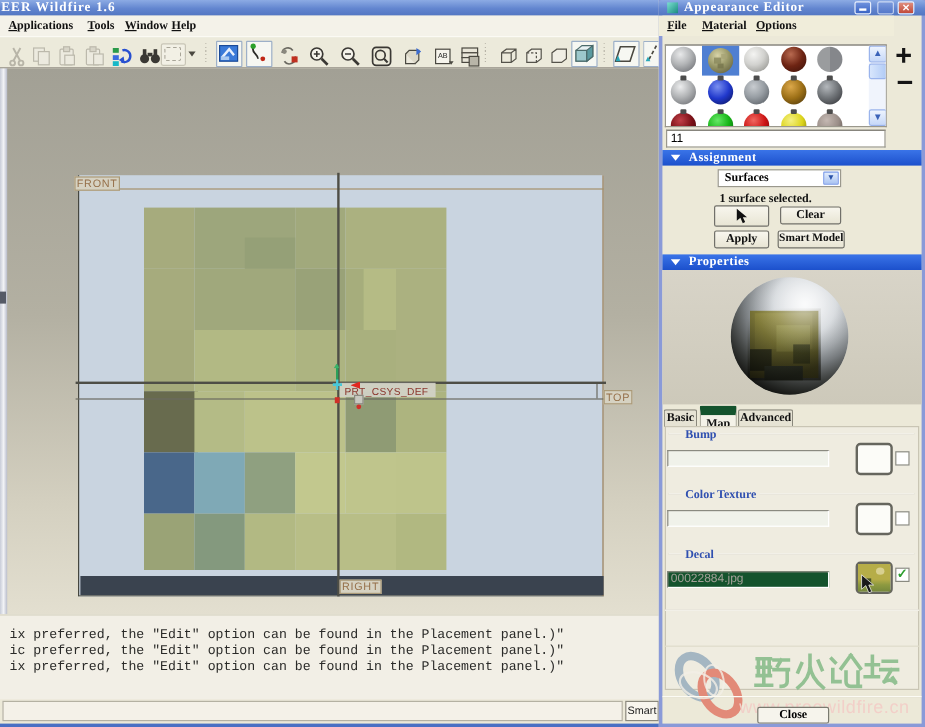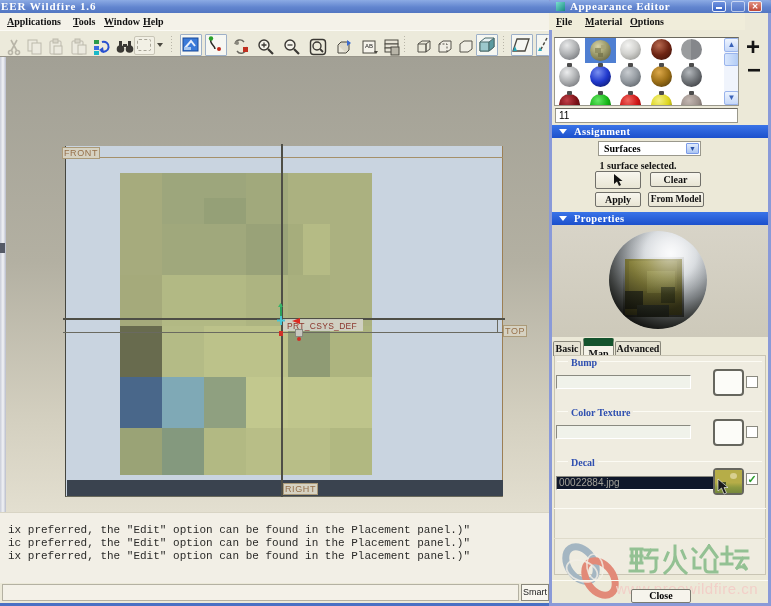--- a/index.html
+++ b/index.html
@@ -61,21 +61,21 @@
 #bigsph{left:57px;top:6px;width:98px;height:98px;border-radius:50%;overflow:hidden;background:radial-gradient(circle at 63% 23%,#f4f5f7,#d2d6da 28%,#a2a8ac 52%,#60645e 74%,#23231b 90%,#0a0a06)}
 #sphshade{left:0;top:0;width:98px;height:98px;border-radius:50%;background:radial-gradient(circle at 63% 23%,rgba(255,255,255,.6),rgba(255,255,255,.15) 26%,rgba(0,0,0,.12) 42%,rgba(0,0,0,.38) 60%,rgba(0,0,0,.68) 78%,rgba(0,0,0,.97) 98%)}
 #tabs{left:0px;top:337px;width:216px;height:19px}
 .tab{position:absolute;bottom:0;background:#e6e3d4;border:1px solid #8a887c;border-bottom:none;border-radius:2px 2px 0 0;font:bold 10px "Liberation Serif",serif;text-align:center;color:#111}
 #tabpanel{left:2px;top:355px;width:212px;height:220px;background:#efece0;border:1px solid #c9c5b4}
 .glbl{position:absolute;font:bold 10px "Liberation Serif",serif;color:#3050b0;background:#efece0;padding:0 3px}
 .gline{position:absolute;height:1px;background:#c2beac;border-bottom:1px solid #fcfbf4}
 .sbar{position:absolute;left:4px;width:135px;height:14px;background:#f0f2ea;border:1px solid #8a8a80;border-bottom-color:#fff;border-right-color:#fff}
 .bigbtn{position:absolute;left:161px;width:31px;height:27px;background:#fcfcf8;border:2px solid #66665e;border-radius:4px}
 .chk{position:absolute;left:194px;width:12px;height:12px;background:#fff;border:1px solid #8a8a80}
-#decfield{left:4px;top:476px;width:163px;height:14px;background:#0f172a;border:1px solid #8a8a80;border-bottom-color:#fff;border-right-color:#fff;font:10px "Liberation Sans",sans-serif;color:#a2a098;padding-left:2px}
+#decfield{left:4px;top:476px;width:135px;height:14px;background:#14532d;border:1px solid #8a8a80;border-bottom-color:#fff;border-right-color:#fff;font:10px "Liberation Sans",sans-serif;color:#a2a098;padding-left:2px}
 #closebtn{left:79px;top:589px;width:60px;height:14px;background:#f6f4ec;border:1px solid #7a7a70;border-radius:2px;font:bold 10px "Liberation Serif",serif;text-align:center;line-height:12px}
 </style></head>
 <body>
 <div id="w">
 
   <div class="ab" id="titlebar"></div>
   <div class="ab" id="titletx">EER Wildfire 1.6</div>
   <div class="ab" id="menubar">
     <span class="mi" style="left:7px"><u>A</u>pplications</span>
     <span class="mi" style="left:73px"><u>T</u>ools</span>
@@ -336,21 +336,21 @@
     <div class="ab" id="minus">−</div>
     <div class="ab" id="field11">11</div>
     <div class="hdr" style="top:125px">Assignment</div>
     <div class="ab" id="combo">Surfaces<span id="combobtn">▼</span></div>
     <div class="ab" id="seltx">1 surface selected.</div>
     <div class="btn" style="left:43px;top:171px;width:46px;height:18px"><svg width="12" height="14" viewBox="0 0 12 14" style="margin-top:1px">
           <path d="M2 1 L2 11 L5 8.5 L7 13 L9 12 L7 8 L10.5 8 Z" fill="#111"></path>
         </svg></div>
     <div class="btn" style="left:98px;top:172px;width:51px;height:15px;line-height:13px">Clear</div>
     <div class="btn" style="left:43px;top:192px;width:46px;height:15px;line-height:13px">Apply</div>
-    <div class="btn" style="left:96px;top:192px;width:56px;height:15px;line-height:13px;font-size:9.5px">From Model</div>
+    <div class="btn" style="left:96px;top:192px;width:56px;height:15px;line-height:13px;font-size:9.5px">Smart Model</div>
     <div class="hdr" style="top:212px">Properties</div>
     <div class="ab" id="preview">
       <div class="ab" id="bigsph">
         <div class="ab" style="left:16px;top:28px;width:57px;height:56px;background:#8e8840"></div>
         <div class="ab" style="left:20px;top:30px;width:48px;height:30px;background:#9a9346"></div>
         <div class="ab" style="left:38px;top:40px;width:28px;height:22px;background:#aaa554"></div>
         <div class="ab" style="left:16px;top:60px;width:18px;height:18px;background:#42442c"></div>
         <div class="ab" style="left:52px;top:56px;width:14px;height:16px;background:#5a5c30"></div>
         <div class="ab" style="left:28px;top:74px;width:32px;height:12px;background:#50584a"></div>
         <div class="ab" style="left:14px;top:26px;width:61px;height:60px;background:linear-gradient(160deg,rgba(40,40,10,0) 10%,rgba(30,30,8,.28) 48%,rgba(15,15,5,.6) 85%)"></div>

